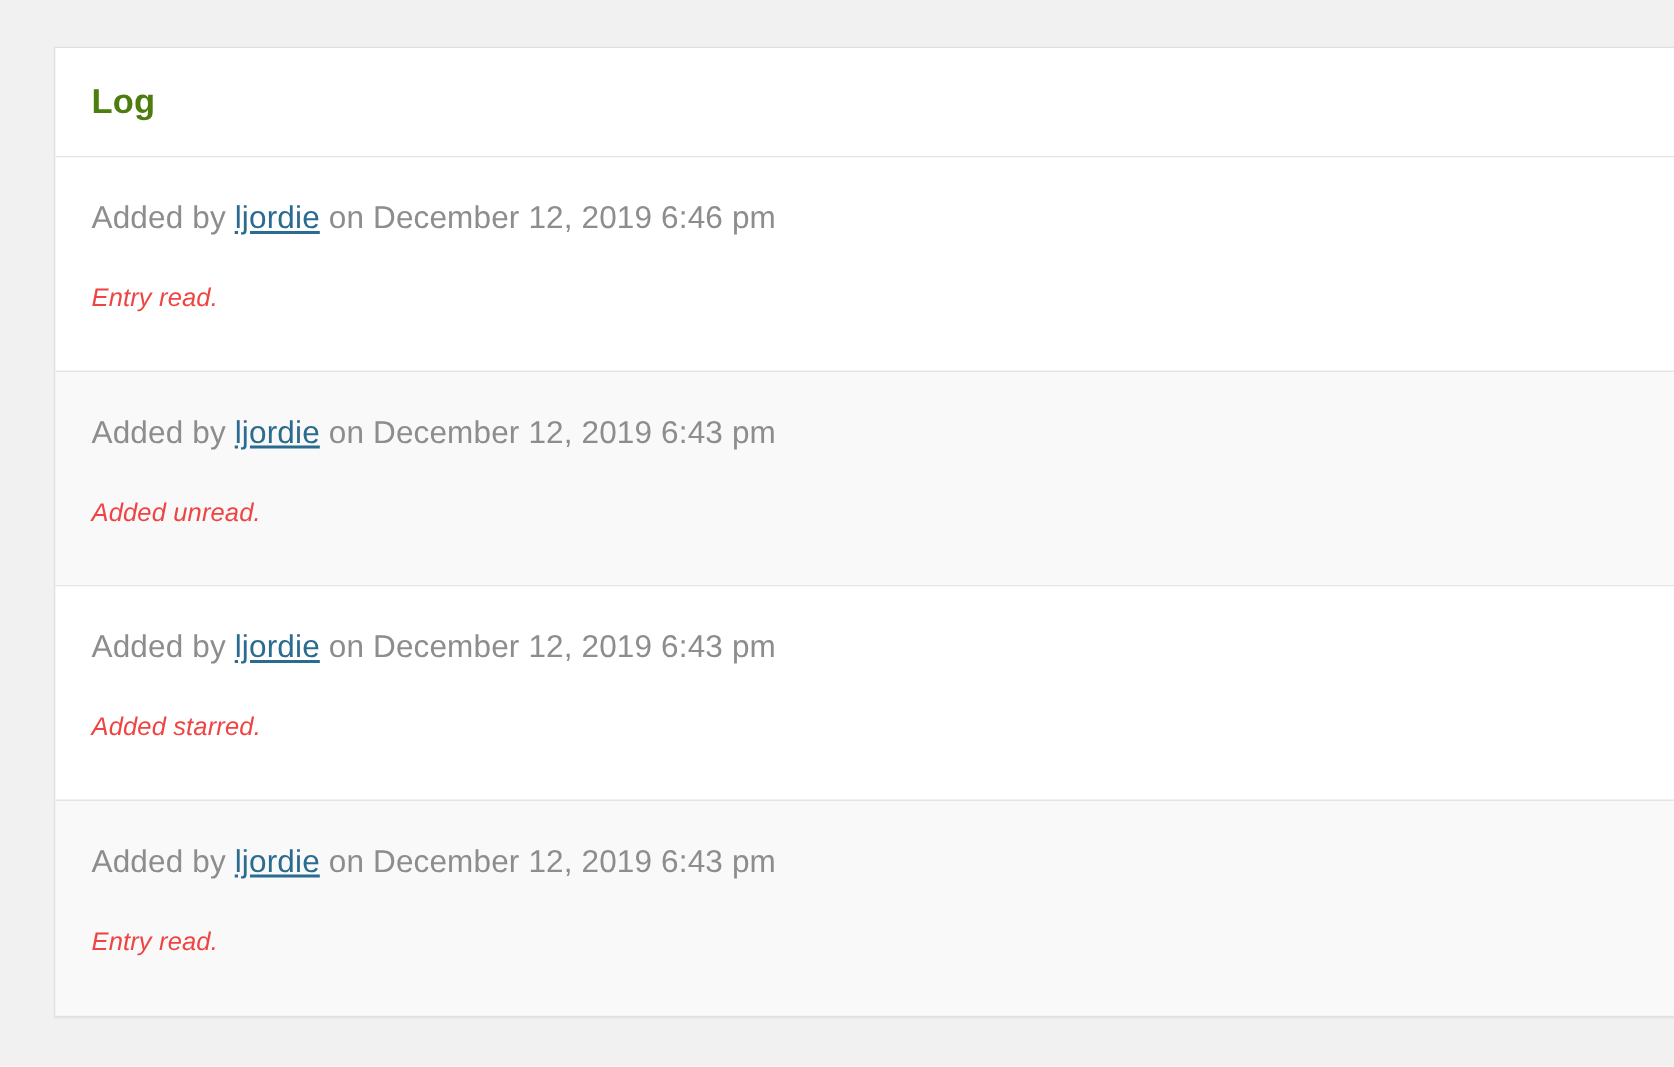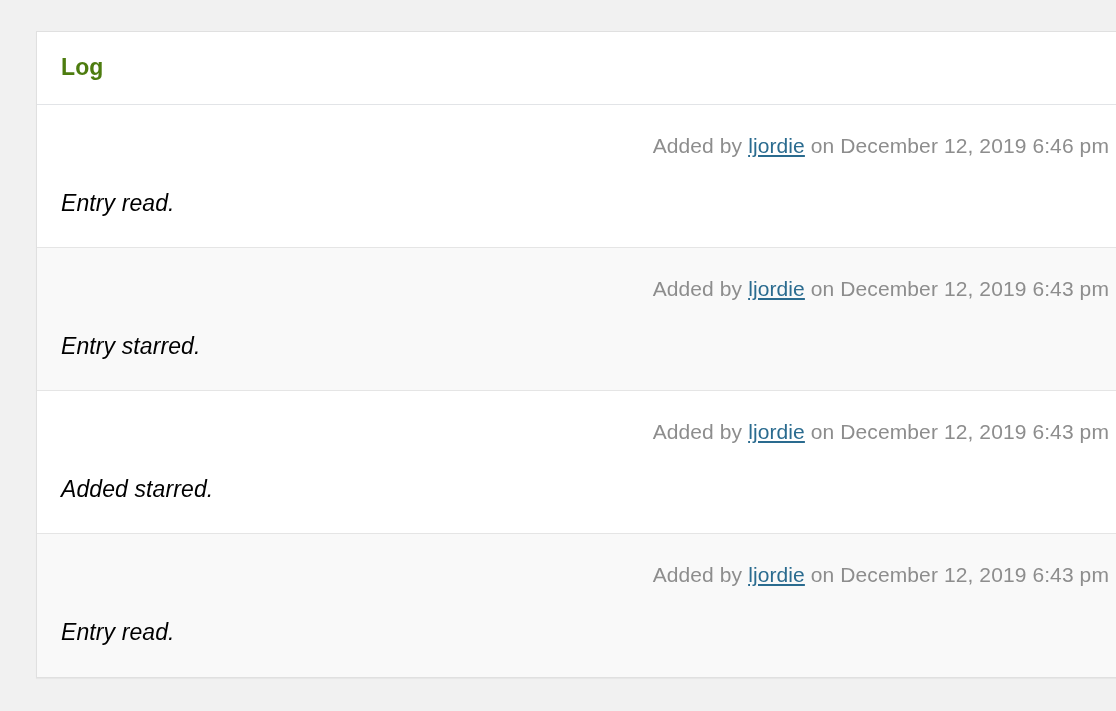--- a/index.html
+++ b/index.html
@@ -74,36 +74,35 @@
     background: #f9f9f9;
   }
 
   .log-entry__meta {
     font-size: 21px;
     line-height: 1.35;
     color: #8d8d8d;
     font-weight: 400;
     letter-spacing: 0.1px;
     white-space: nowrap;
-    text-align: right;
   }
 
   .log-entry__author {
     color: #2a6b8f;
     text-decoration: underline;
     text-underline-offset: 2px;
     cursor: pointer;
   }
 
   .log-entry__text {
     margin-top: 28px;
-    font-size: 23px;
+    font-size: 17px;
     line-height: 1.35;
     font-style: italic;
-    color: #000000;
+    color: #ef4444;
     letter-spacing: 0.1px;
   }
 </style>
 </head>
 <body>
 
 <div class="page">
 
   <section class="log-card">
 
@@ -121,21 +120,21 @@
         </div>
         <div class="log-entry__text">Entry read.</div>
       </li>
 
       <li class="log-entry is-alt">
         <div class="log-entry__meta"><span>Added by</span>
           <a class="log-entry__author" href="#">ljordie</a>
           <span>on</span>
           <span>December 12, 2019 6:43 pm</span>
         </div>
-        <div class="log-entry__text">Entry starred.</div>
+        <div class="log-entry__text">Added unread.</div>
       </li>
 
       <li class="log-entry">
         <div class="log-entry__meta"><span>Added by</span>
           <a class="log-entry__author" href="#">ljordie</a>
           <span>on</span>
           <span>December 12, 2019 6:43 pm</span>
         </div>
         <div class="log-entry__text">Added starred.</div>
       </li>

